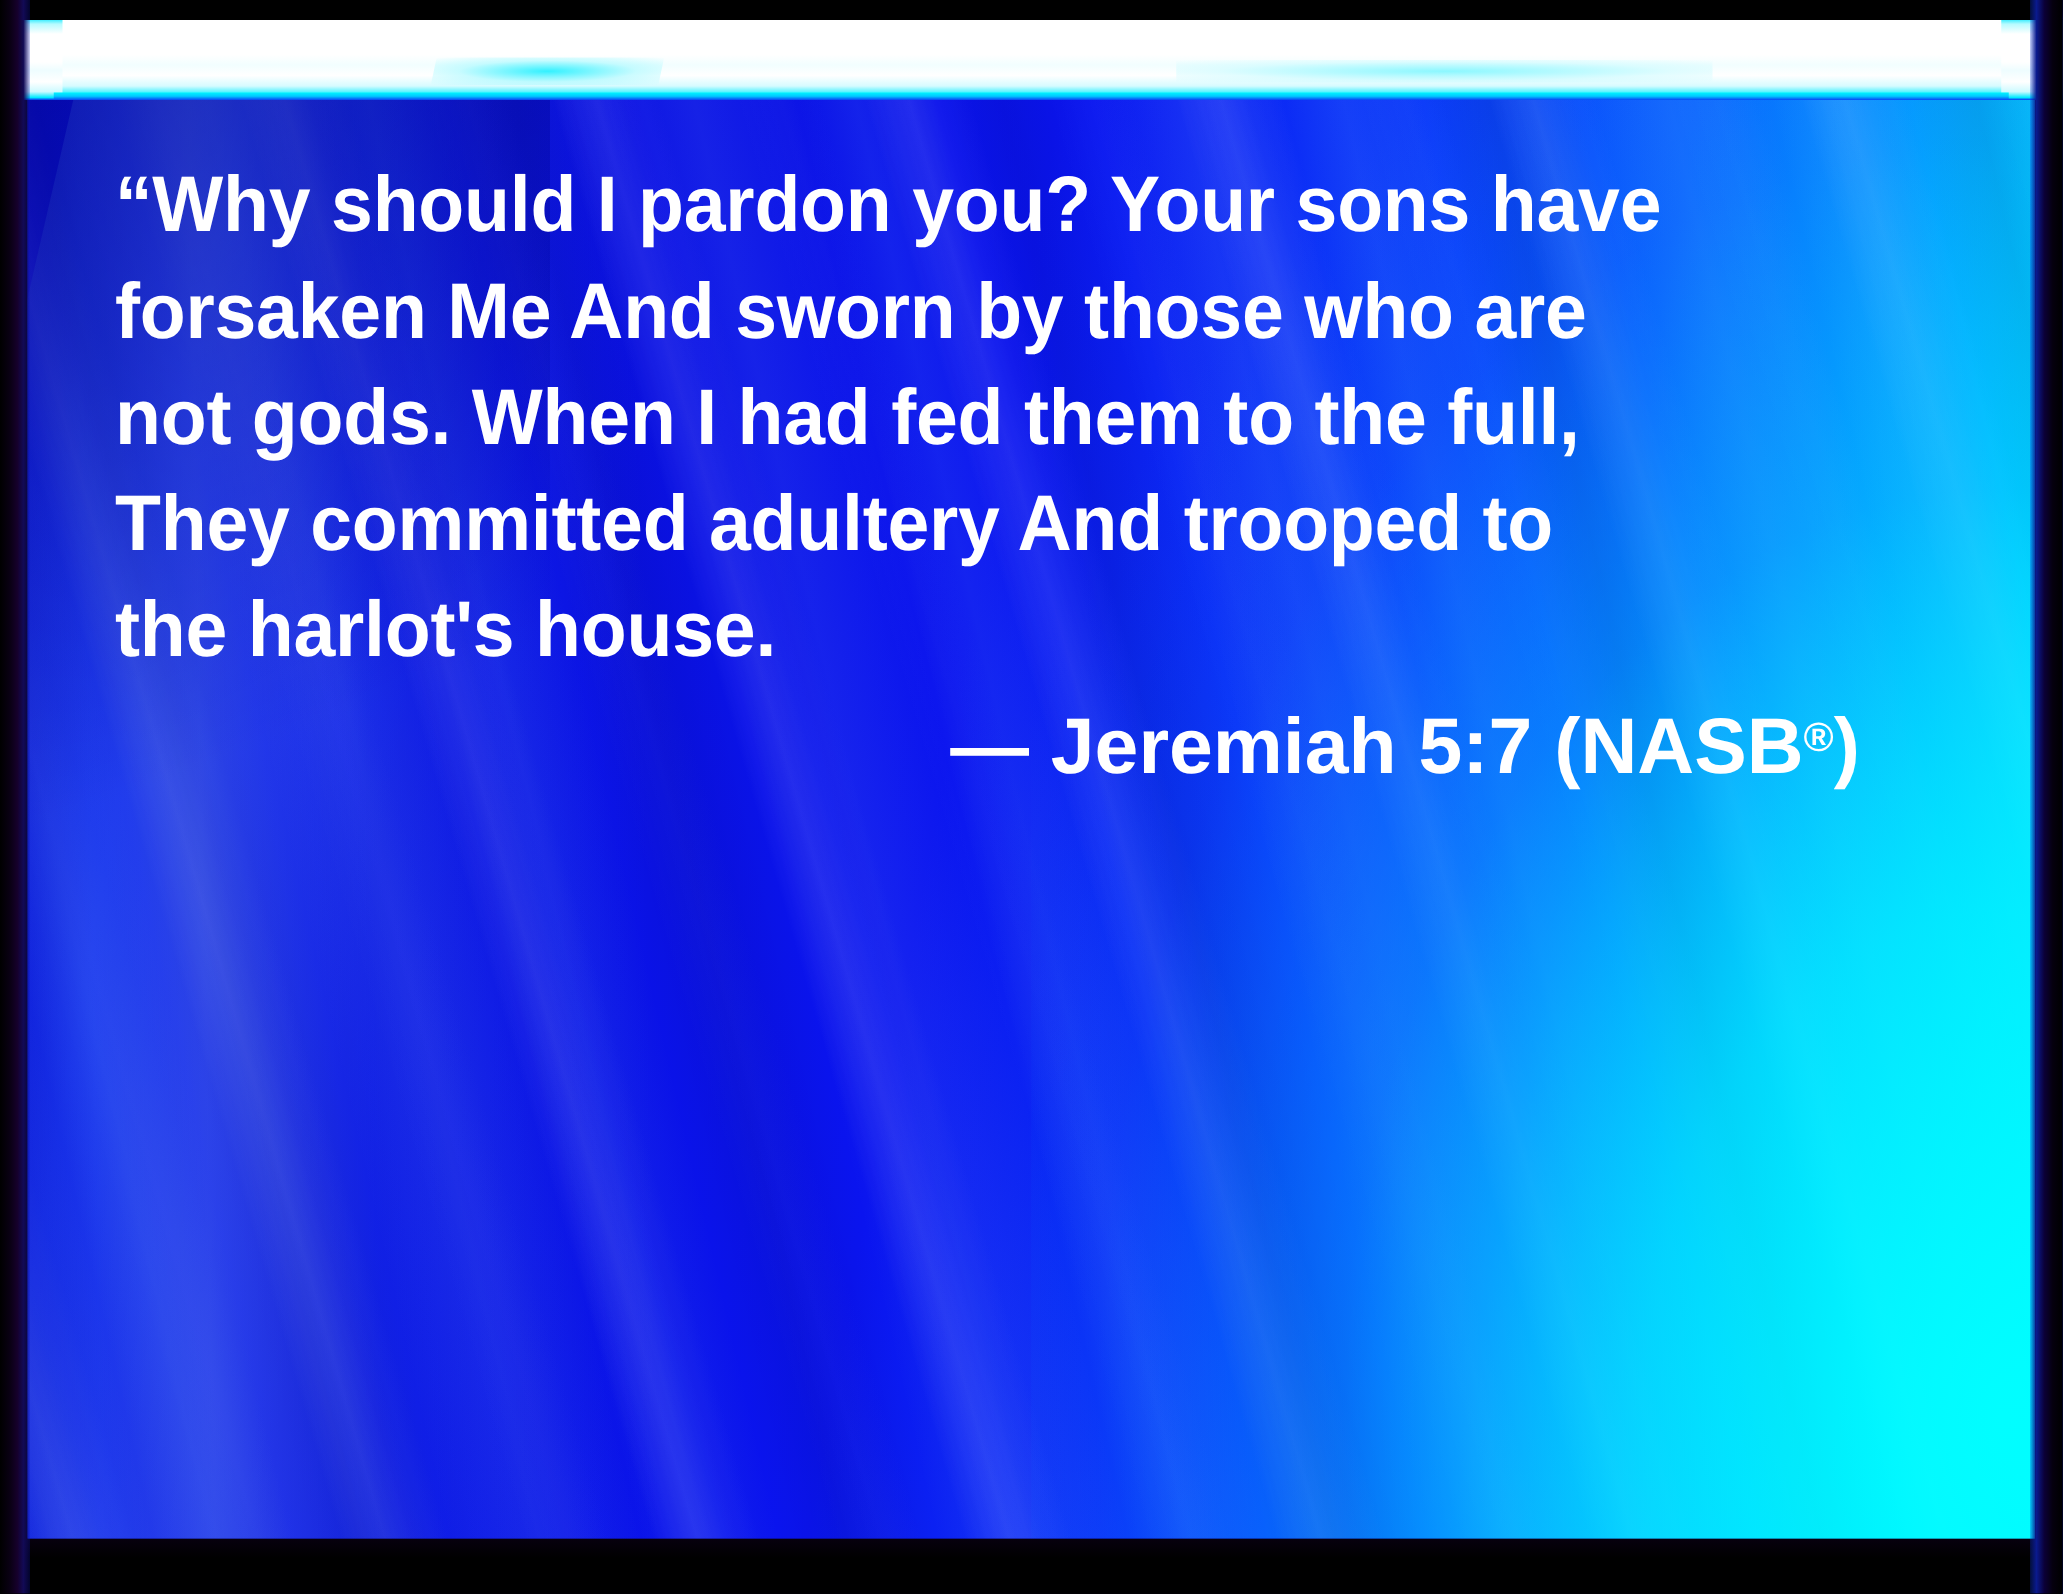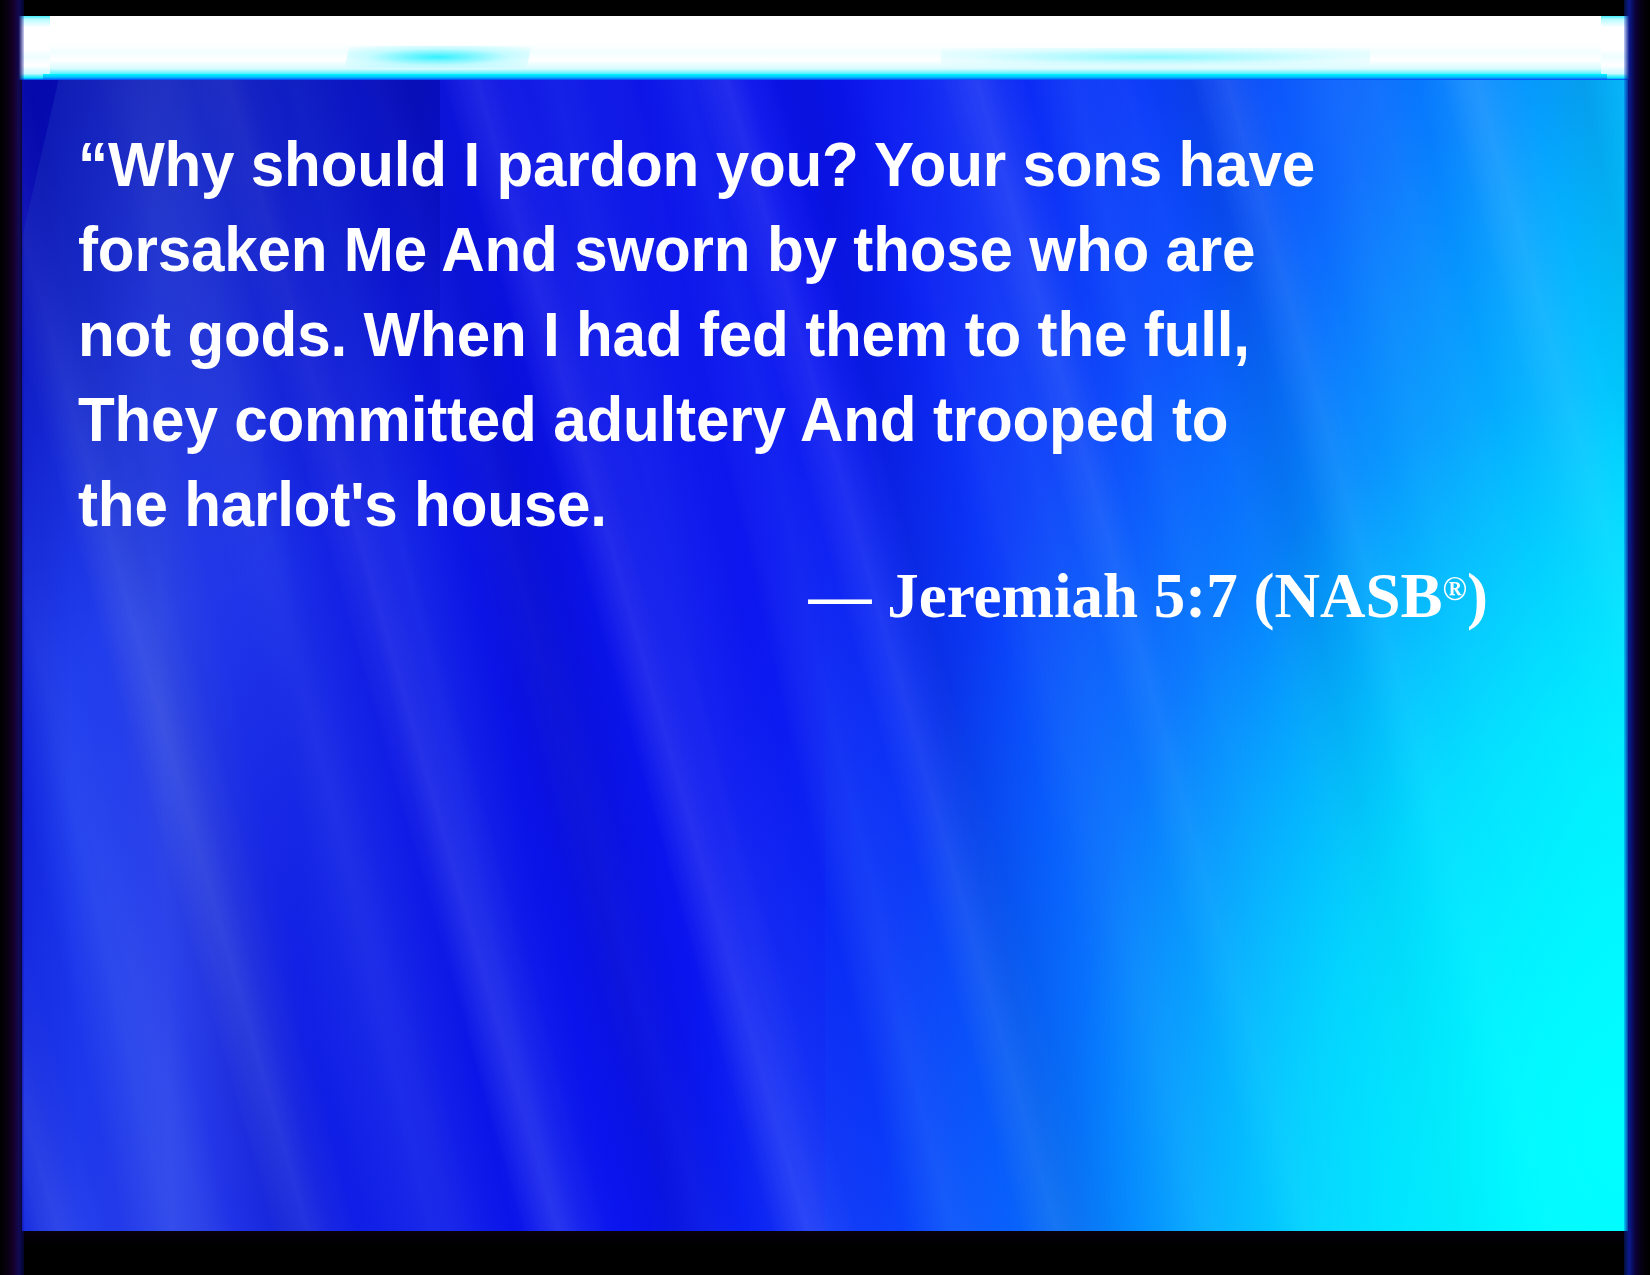--- a/index.html
+++ b/index.html
@@ -261,21 +261,21 @@
     position: absolute; right: 0; top: 0;
     width: 26px; height: 100%;
     background: linear-gradient(to left,
         #000000 0%, #05000e 30%, #0b0038 56%, #0a1a8e 80%, rgba(10,60,230,0.25) 100%);
     z-index: 6;
   }
 
   
   .verse-block {
     position: absolute;
-    left: 78px;
+    left: 92px;
     top: 122px;
     width: 1420px;
     z-index: 5;
   }
 
   .verse-line {
     color: #ffffff;
     font-family: "Liberation Sans Narrow", "Liberation Sans", "DejaVu Sans Condensed", "DejaVu Sans", sans-serif;
     font-weight: bold;
     font-size: 63px;
@@ -287,21 +287,21 @@
   }
 
   .attribution {
     position: absolute;
     left: 78px;
     top: 547px;
     width: 1410px;
     text-align: right;
     z-index: 5;
     color: #ffffff;
-    font-family: Liberation Serif, serif;
+    font-family: Liberation Sans, sans-serif;
     font-weight: bold;
     font-size: 63px;
     line-height: 85px;
     white-space: nowrap;
   }
 
   .attribution .reg {
     font-size: 0.52em;
     vertical-align: 0.52em;
     font-weight: bold;

